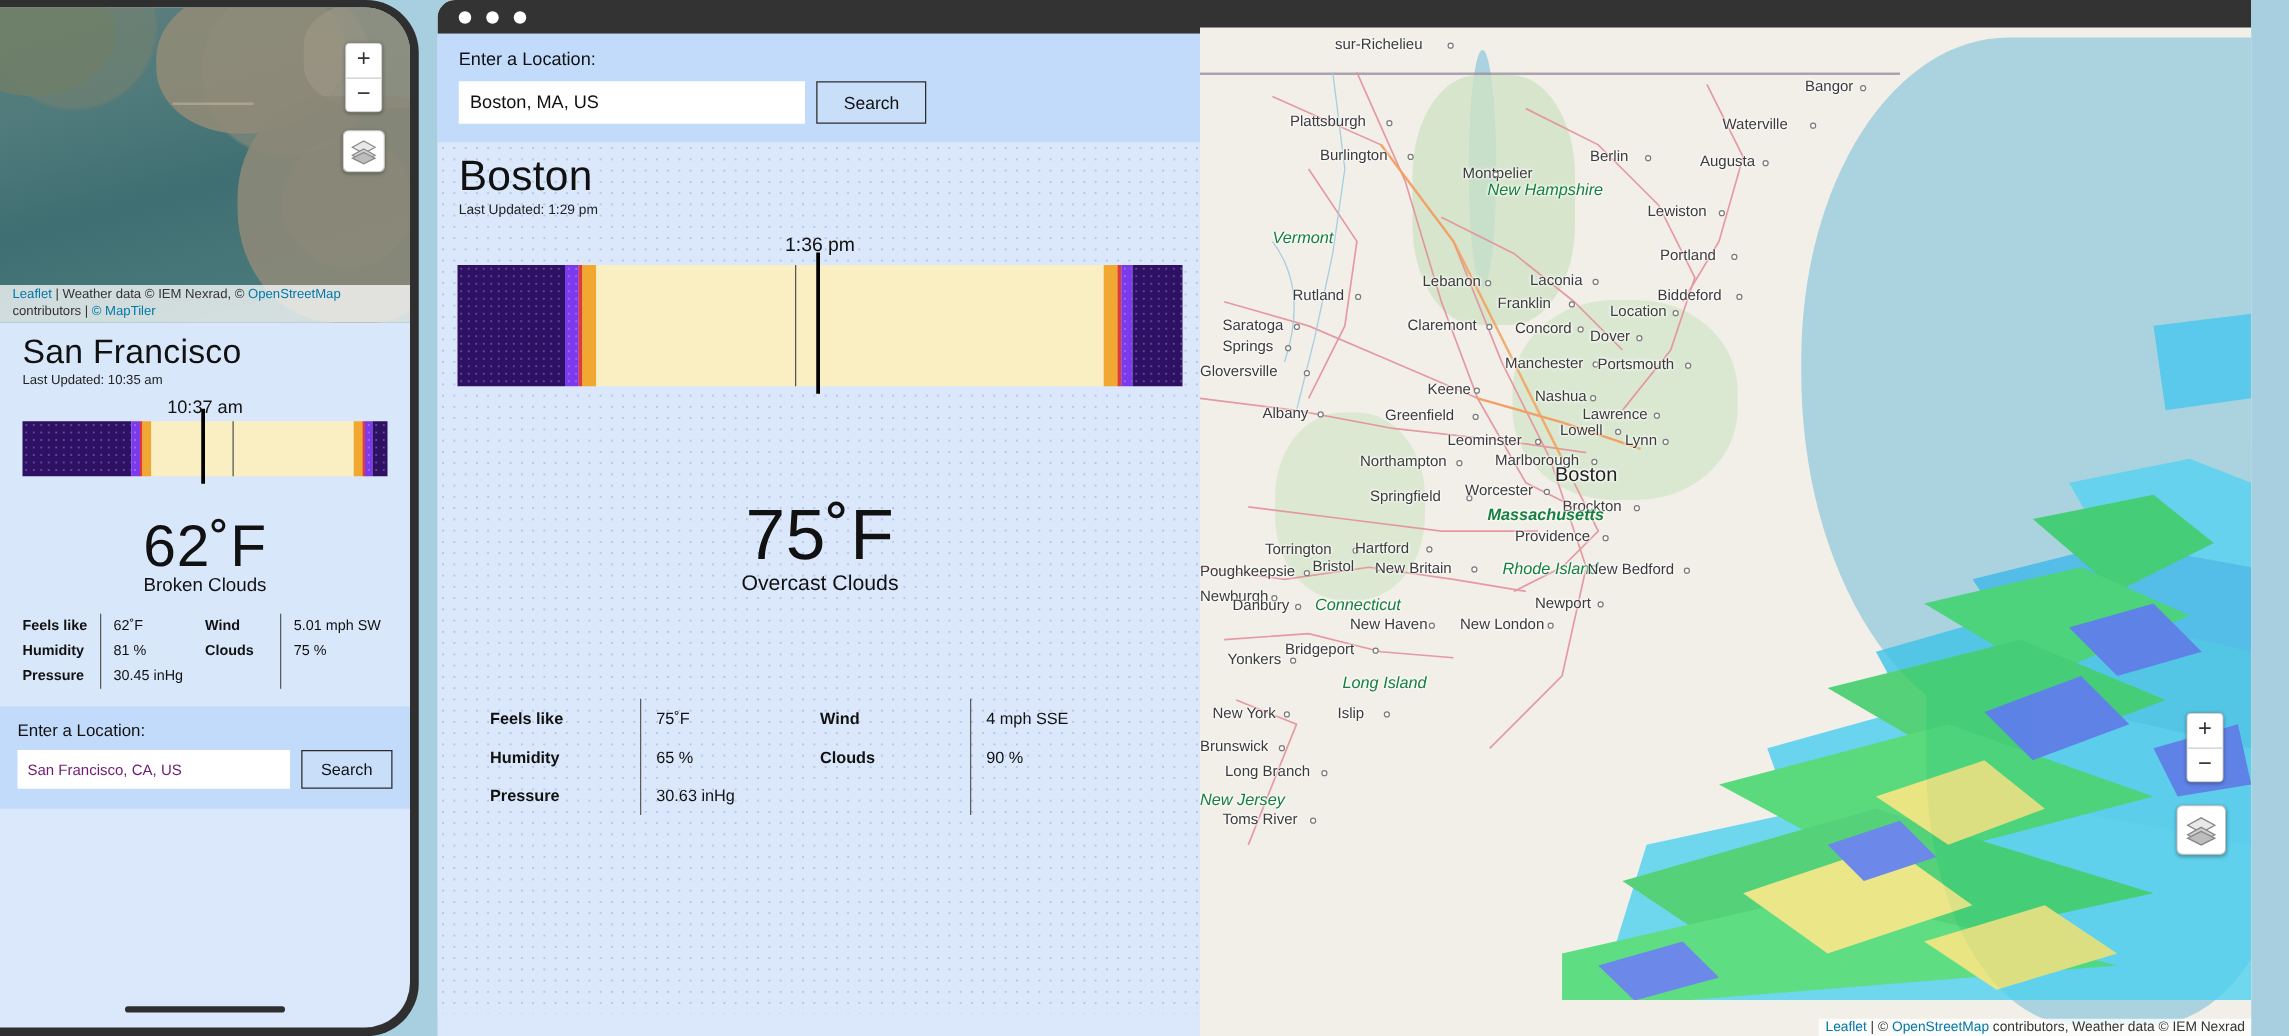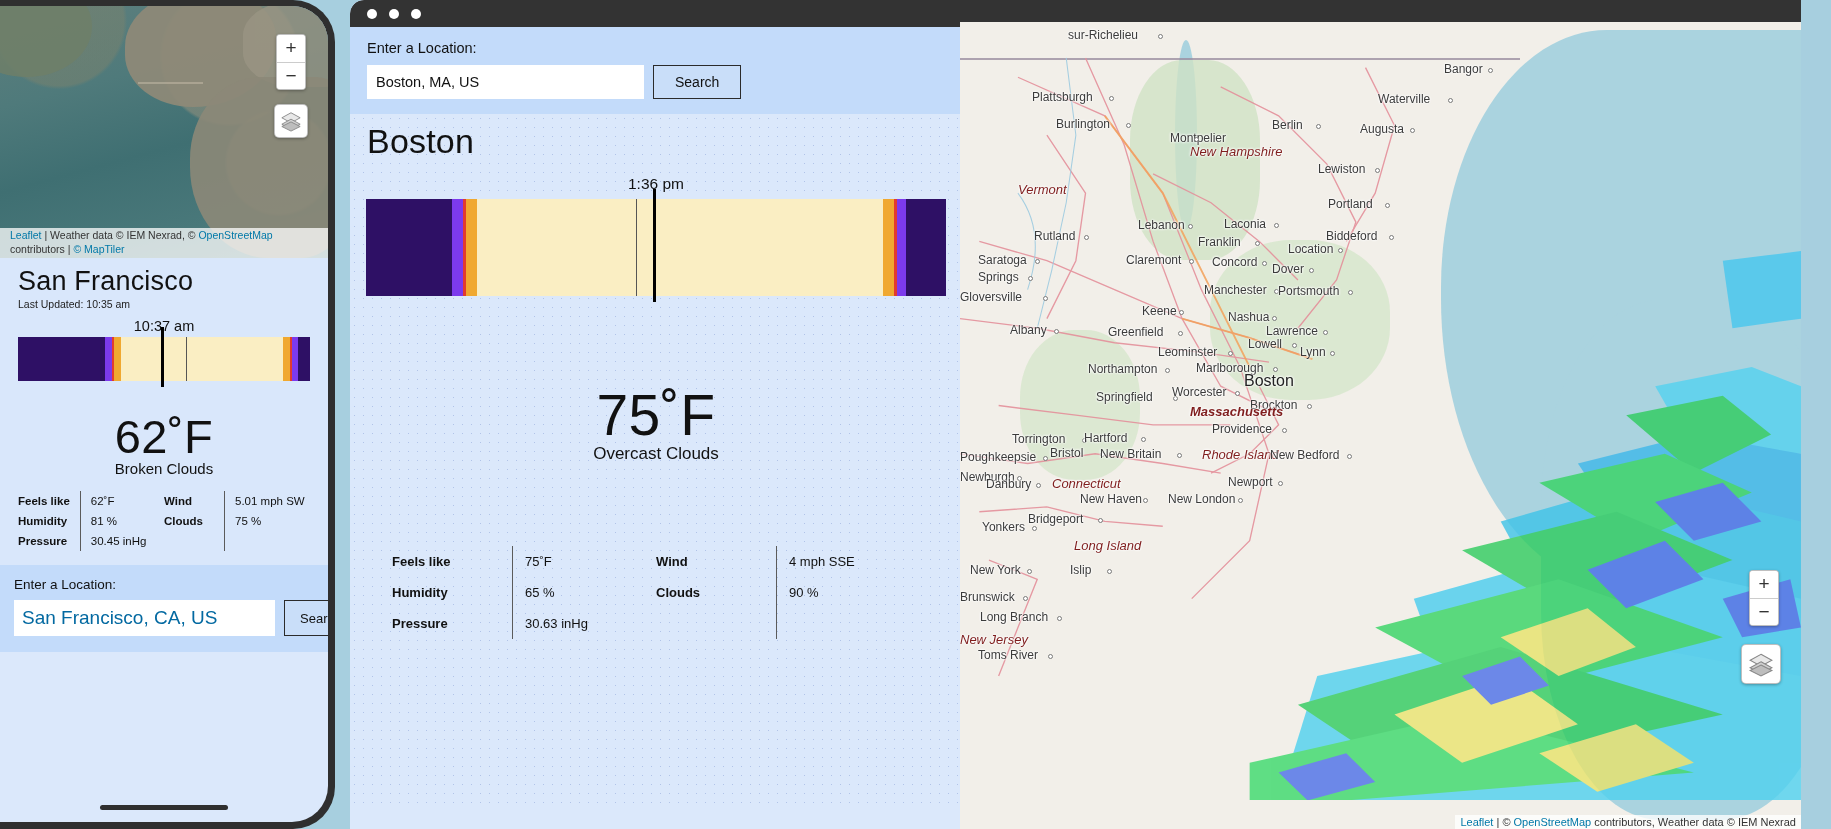--- a/index.html
+++ b/index.html
@@ -107,21 +107,21 @@
   .stat-labels > div, .stat-values > div { font-size: 11.5px; color:#111; }
   .stat-labels > div { font-weight: 700; }
   .stat-labels > div { padding: 4px 10px 4px 0; min-width: 60px; }
   .stat-values > div { padding: 4px 0; min-width: 70px; }
 
   .search-panel { background: #c3dbfa; padding: 12px 14px 16px 14px; margin-top: 14px; }
   .search-lbl { font-size: 13.5px; color: #111; margin-bottom: 8px; }
   .search-row { display: flex; align-items: stretch; gap: 9px; }
   .search-input {
     flex: 1; background: #fff; border: none; padding: 7px 8px;
-    font-size: 19px; color: #0369a1; font-family: "Liberation Sans", sans-serif;
+    font-size: 12px; color: #701a75; font-family: "Liberation Sans", sans-serif;
     outline: none;
   }
   .search-btn {
     background: #c9def9; border: 1.4px solid #2b2b2b; padding: 7px 15px;
     font-size: 13px; color: #111; cursor: pointer;
     font-family: "Liberation Sans", sans-serif;
   }
   .home-bar {
     position: absolute; left: 50%; transform: translateX(-50%);
     bottom: 12px; width: 128px; height: 5px; border-radius: 3px; background: #2f2f2f;
@@ -195,21 +195,21 @@
   .bigmap .lake { position:absolute; left:215px; top:40px; width:22px; height:190px; background:#aad3df; border-radius:50%; }
   .border-line { position:absolute; height:2px; background:#9b8fa0; opacity:.8; }
 
   .roads { position: absolute; inset: 0; }
   .maplabel {
     position: absolute; font-size: 12px; color: #3b3b3b;
     font-family: "Liberation Sans", sans-serif; white-space: nowrap;
     text-shadow: 0 0 3px #fff, 0 0 3px #fff, 0 0 2px #fff;
   }
   .maplabel.big { font-size: 16px; color: #222; }
-  .maplabel.state { font-style: italic; color: #7f1d1d; font-size: 13px; }
+  .maplabel.state { font-style: italic; color: #15803d; font-size: 13px; }
   .city-dot {
     position: absolute; width: 5px; height: 5px; border-radius: 50%;
     border: 1.2px solid #7a7a7a; background: #fff;
   }
   .radar { position: absolute; inset: 0; pointer-events: none; }
   .big-attrib {
     position: absolute; right: 0; bottom: 0;
     background: rgba(255,255,255,.78); font-size: 11px; color: #333;
     padding: 1px 5px; font-family: "Liberation Sans", sans-serif;
   }
@@ -322,20 +322,21 @@
     <div class="d-search-panel">
       <div class="d-search-lbl">Enter a Location:</div>
       <div class="d-search-row">
         <input class="d-search-input" type="text" value="Boston, MA, US" style="">
         <button class="d-search-btn">Search</button>
       </div>
     </div>
 
     <div class="d-body">
       <div class="d-city">Boston</div>
+      <div class="d-last">Last Updated: 1:29 pm</div>
 
       <div class="d-bar-lbl">1:36 pm</div>
       <div class="daylight-wrap" style="width:580px; margin-top:6px;">
         <div class="dl-bar" id="dk-bar" style="height:97px;">
             <div class="dl-seg" style="width: 14.8%; background: radial-gradient(rgba(255, 255, 255, 0.25) 0.6px, transparent 0.7px) 0% 0% / 6px 6px rgb(46, 16, 101);"></div>
             <div class="dl-seg" style="width: 1.9%; background: radial-gradient(rgba(255, 255, 255, 0.25) 0.6px, transparent 0.7px) 0% 0% / 6px 6px rgb(124, 58, 237);"></div>
             <div class="dl-seg" style="width: 0.6%; background: rgb(226, 59, 46);"></div>
             <div class="dl-seg" style="width: 1.9%; background: rgb(240, 168, 48);"></div>
             <div class="dl-seg" style="width: 70%; background: rgb(250, 238, 195);"></div>
             <div class="dl-seg" style="width: 1.9%; background: rgb(240, 168, 48);"></div>

